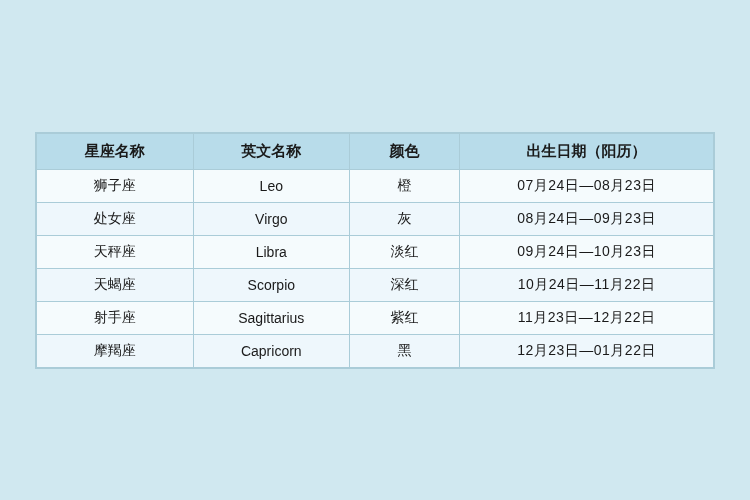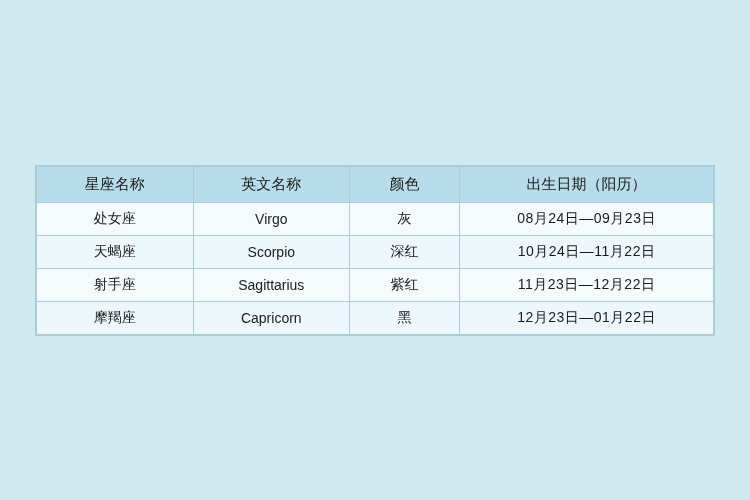--- a/index.html
+++ b/index.html
@@ -31,21 +31,21 @@
 
     thead tr {
       background-color: #b8dcea;
     }
 
     thead th {
       border: 1px solid #aaccd8;
       padding: 8px 20px;
       text-align: center;
       font-size: 15px;
-      font-weight: normal;
+      font-weight: bold;
       color: #1a1a1a;
     }
 
     tbody tr {
       background-color: #f5fbfd;
     }
 
     tbody tr:nth-child(even) {
       background-color: #eef7fc;
     }
@@ -75,24 +75,36 @@
     <thead>
       <tr>
         <th>星座名称</th>
         <th>英文名称</th>
         <th>颜色</th>
         <th>出生日期（阳历）</th>
       </tr>
     </thead>
     <tbody id="table-body">
         <tr>
+          <td>狮子座</td>
+          <td>Leo</td>
+          <td>橙</td>
+          <td>07月24日—08月23日</td>
+        </tr>
+        <tr>
           <td>处女座</td>
           <td>Virgo</td>
           <td>灰</td>
           <td>08月24日—09月23日</td>
+        </tr>
+        <tr>
+          <td>天秤座</td>
+          <td>Libra</td>
+          <td>淡红</td>
+          <td>09月24日—10月23日</td>
         </tr>
         <tr>
           <td>天蝎座</td>
           <td>Scorpio</td>
           <td>深红</td>
           <td>10月24日—11月22日</td>
         </tr>
         <tr>
           <td>射手座</td>
           <td>Sagittarius</td>

